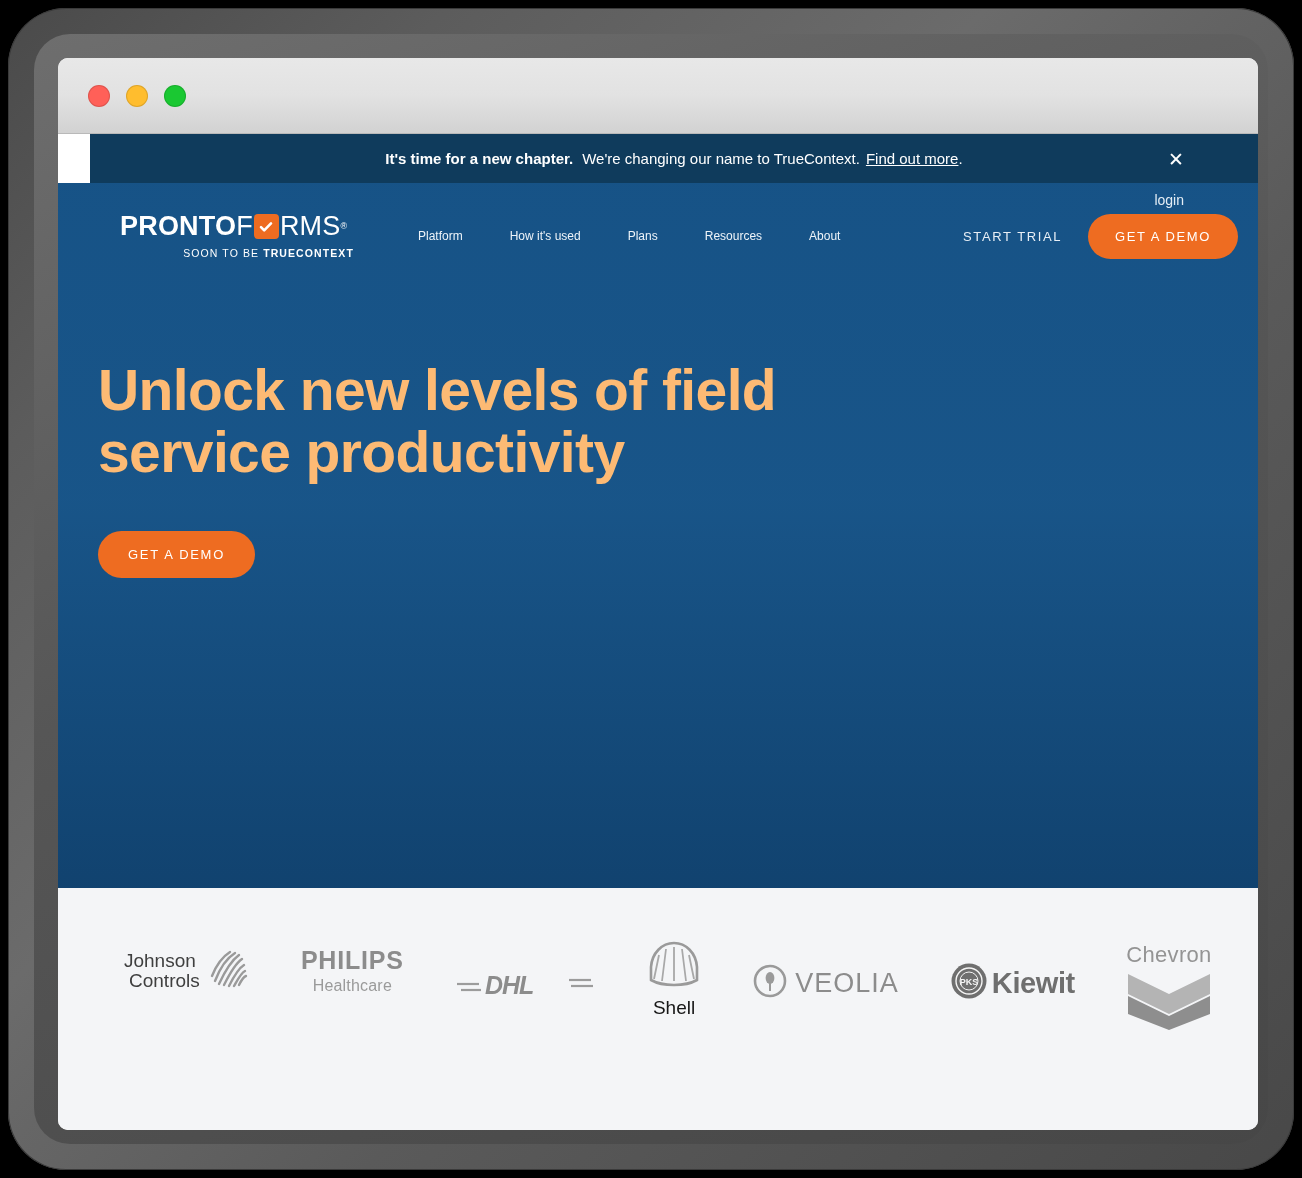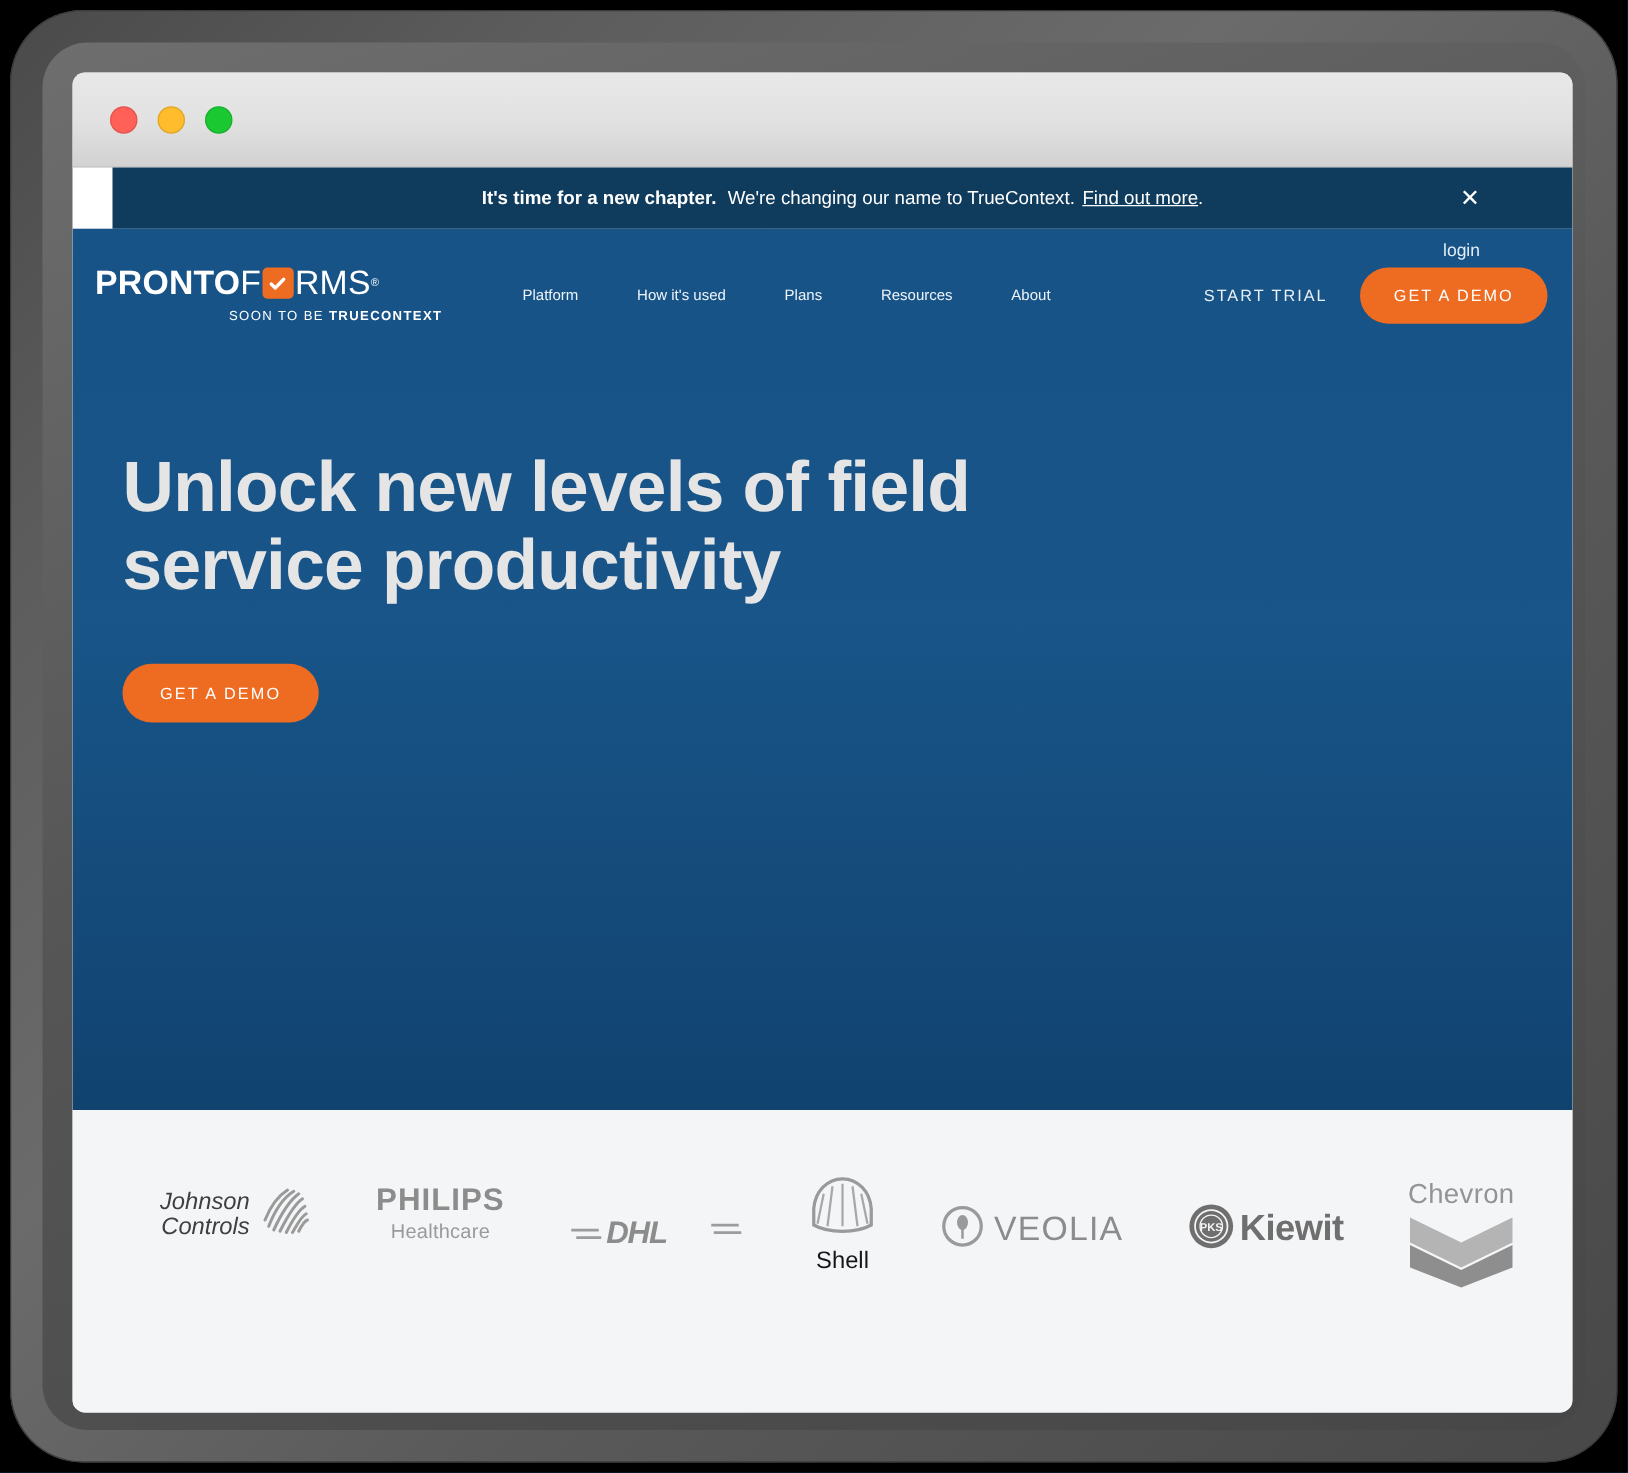--- a/index.html
+++ b/index.html
@@ -117,21 +117,21 @@
     position: absolute; left: 0; right: 0; top: 30px;
     display: flex; align-items: center;
     padding: 0 20px 0 18px;
   }
 
   
   #logo { margin-left: 0; width: 280px; }
   #logo-wordmark {
     display: flex; align-items: center;
     font-weight: 700; font-size: 27px; letter-spacing: .2px;
-    color: #fff; line-height: 1;
+    color: #fff; line-height: 1; margin-left: 44px;
   }
   #logo-pronto { font-weight: 700; }
   #logo-f { font-weight: 400; }
   #logo-rms { font-weight: 400; }
   #logo-check {
     display: inline-flex; align-items: center; justify-content: center;
     width: 25px; height: 25px; border-radius: 4px;
     background: #ee6c21; margin: 0 1px;
   }
   #logo-tm { font-size: 9px; vertical-align: super; font-weight: 400; }
@@ -165,21 +165,21 @@
     border: none; border-radius: 24px;
     padding: 15px 27px;
     font-size: 13px; letter-spacing: 1.6px; font-weight: 500;
     cursor: pointer; white-space: nowrap;
     font-family: "Liberation Sans", sans-serif;
   }
 
   
   #hero-text { padding: 72px 0 0 40px; }
   #hero-headline {
-    color: #e5e5e5;
+    color: #fdba74;
     font-size: 57px; font-weight: 700; line-height: 1.08;
     max-width: 700px; letter-spacing: -.6px;
   }
   #hero-subheadline {
     color: #eaf1f7; font-size: 17px; margin-top: 64px; font-weight: 400;
   }
   #get-demo-hero-button {
     margin-top: 48px;
     background: #ee6c21; color: #fff;
     border: none; border-radius: 24px;
@@ -197,21 +197,21 @@
     padding-top: 58px;
     justify-content: space-between;
     padding-left: 62px; padding-right: 46px;
   }
   .client-logo {
     display: flex; flex-direction: column; align-items: center;
     justify-content: center;
     filter: grayscale(1);
   }
   .jc-wrap { flex-direction: row; gap: 4px; align-items: center; }
-  .jc-text { color: #0c4a6e; font-size: 19px; line-height: 1.04; text-align: right; font-style: italic; }
+  .jc-text { color: #0c4a6e; font-size: 19px; line-height: 1.04; text-align: center; }
   .jc-text .l2 { padding-left: 9px; }
   .philips-name { color: #8c8c8c; font-weight: 700; font-size: 25px; letter-spacing: .8px; }
   .philips-sub { color: #9a9a9a; font-size: 16px; margin-top: 2px; letter-spacing: .2px; }
   .shell-name { color: #0f172a; font-weight: 400; font-size: 19px; margin-top: 1px; }
   .veolia-name { color: #8c8c8c; font-size: 27px; letter-spacing: 1px; font-weight: 500; }
   .kiewit-name { color: #6f6f6f; font-weight: 700; font-size: 29px; letter-spacing: -.4px; }
   .chevron-name { color: #949494; font-size: 22px; letter-spacing: .3px; }
 </style>
 </head>
 <body>

